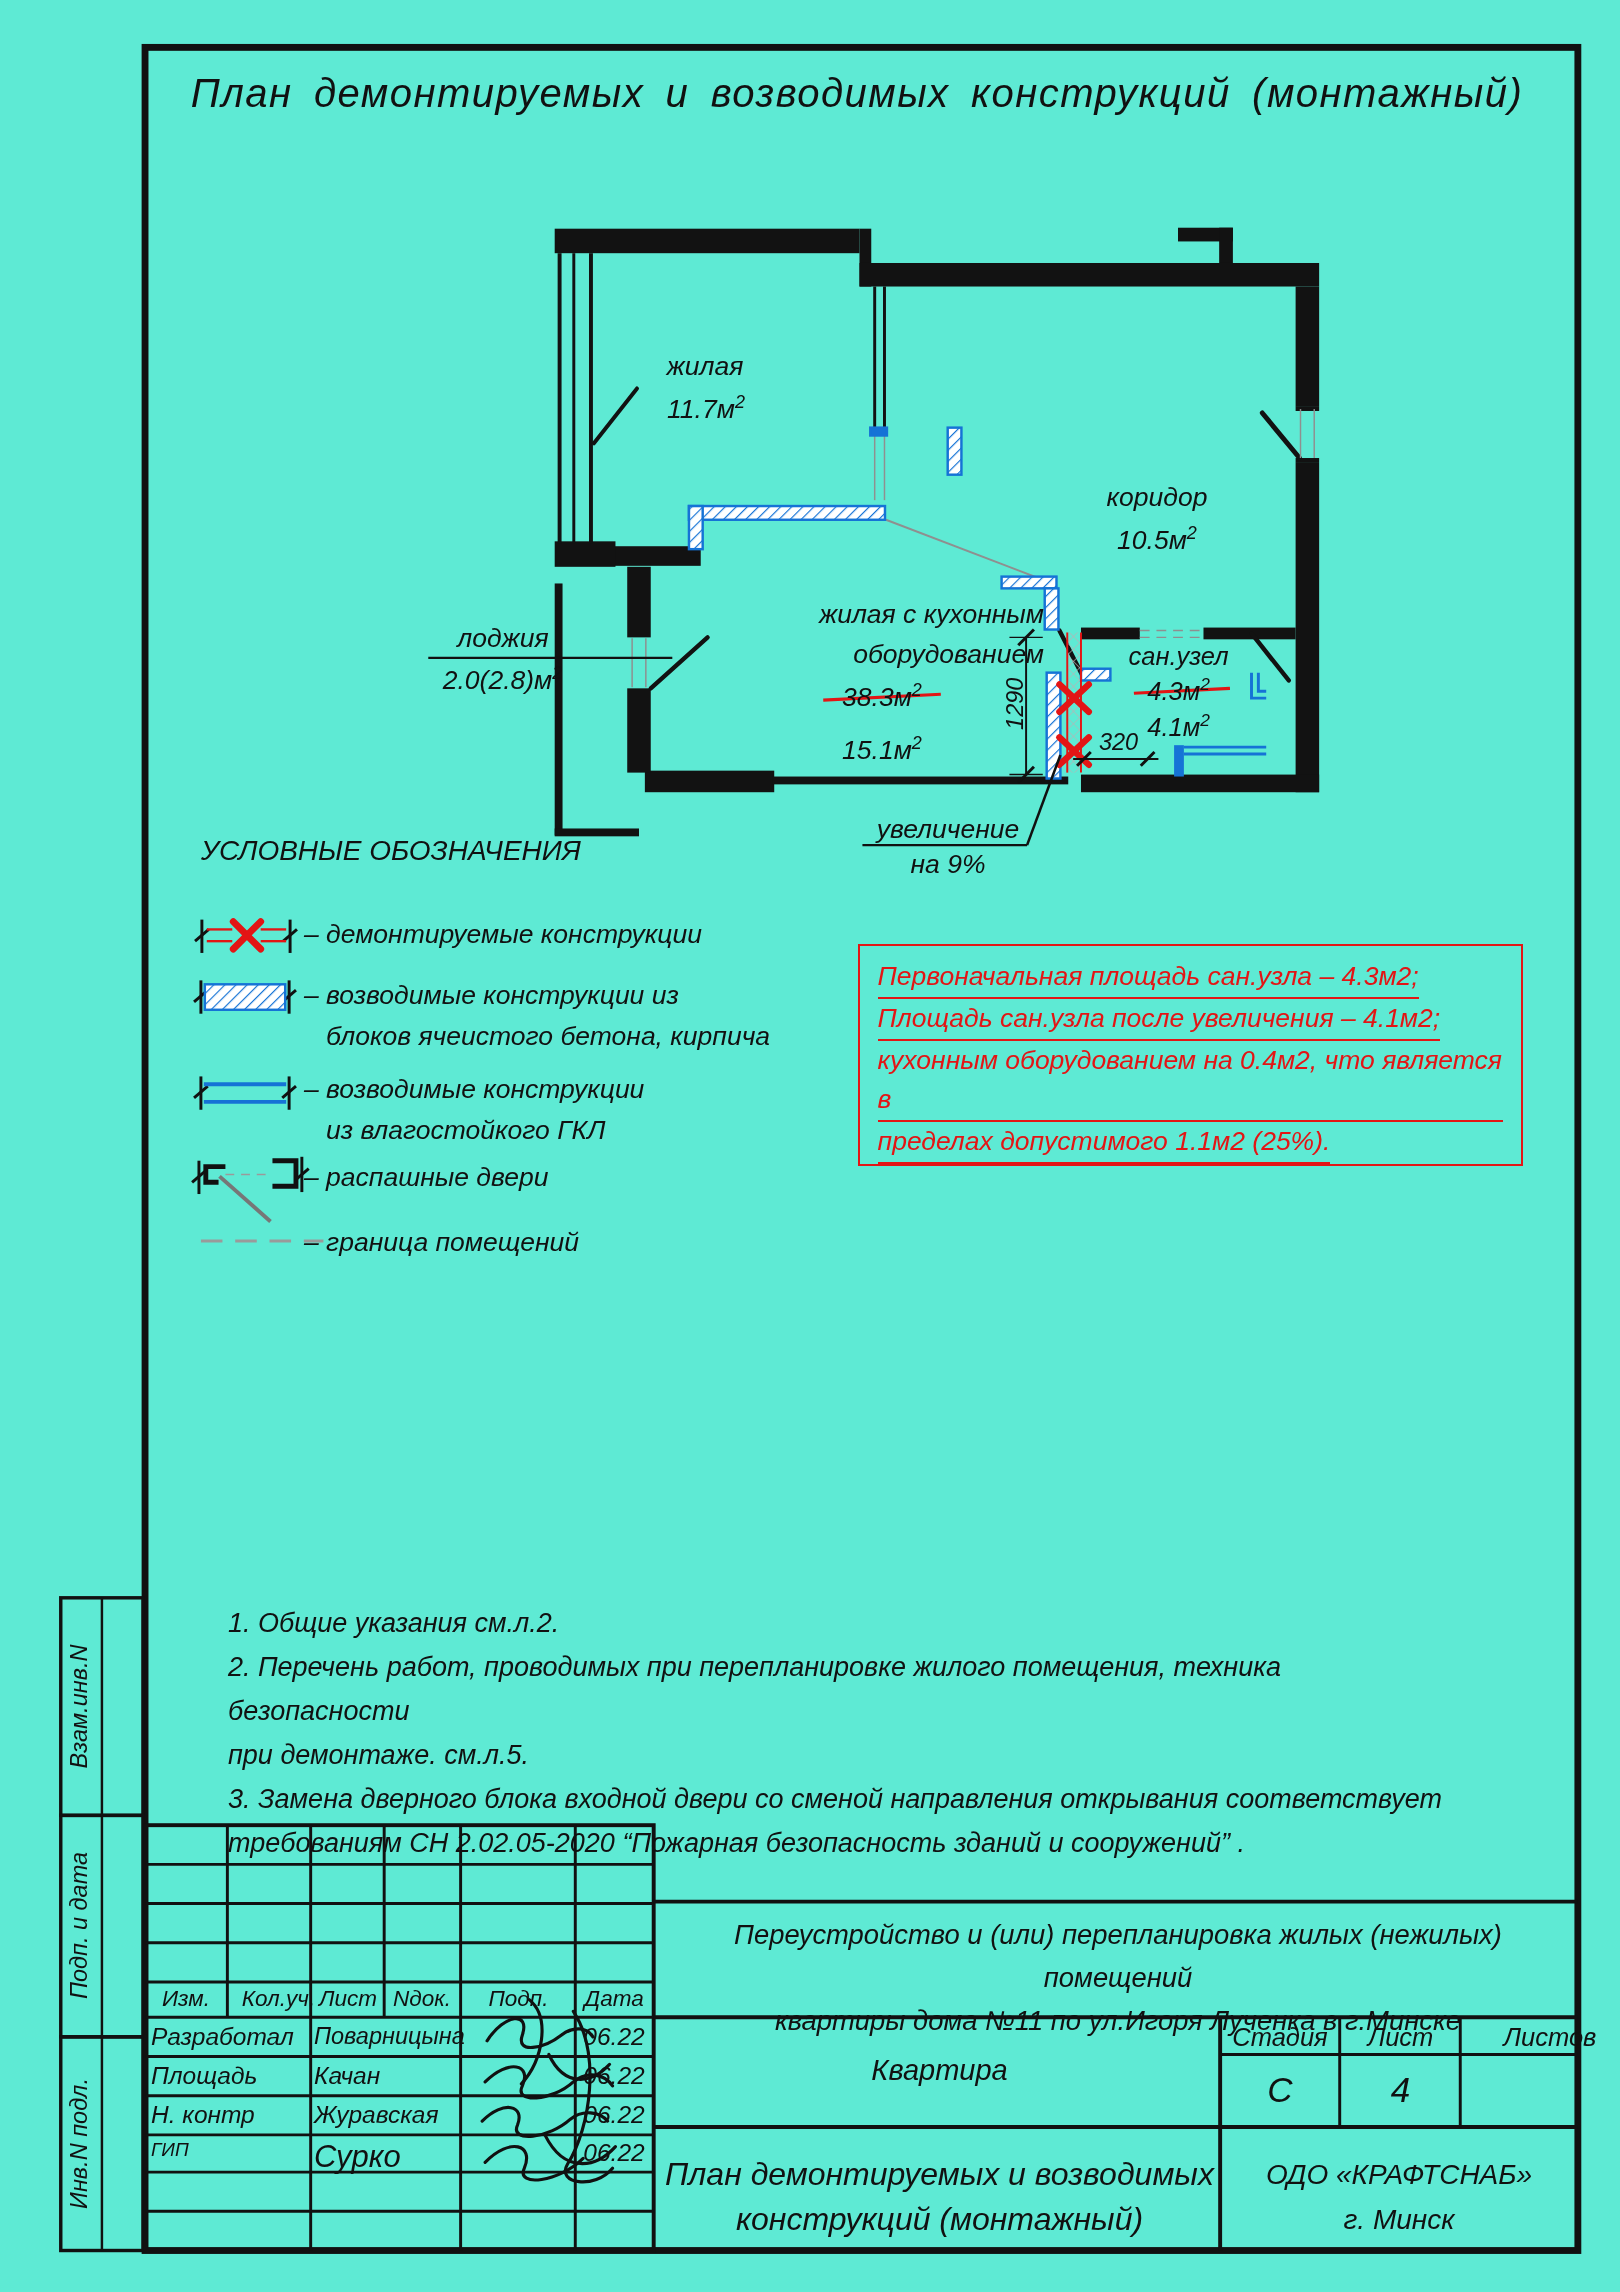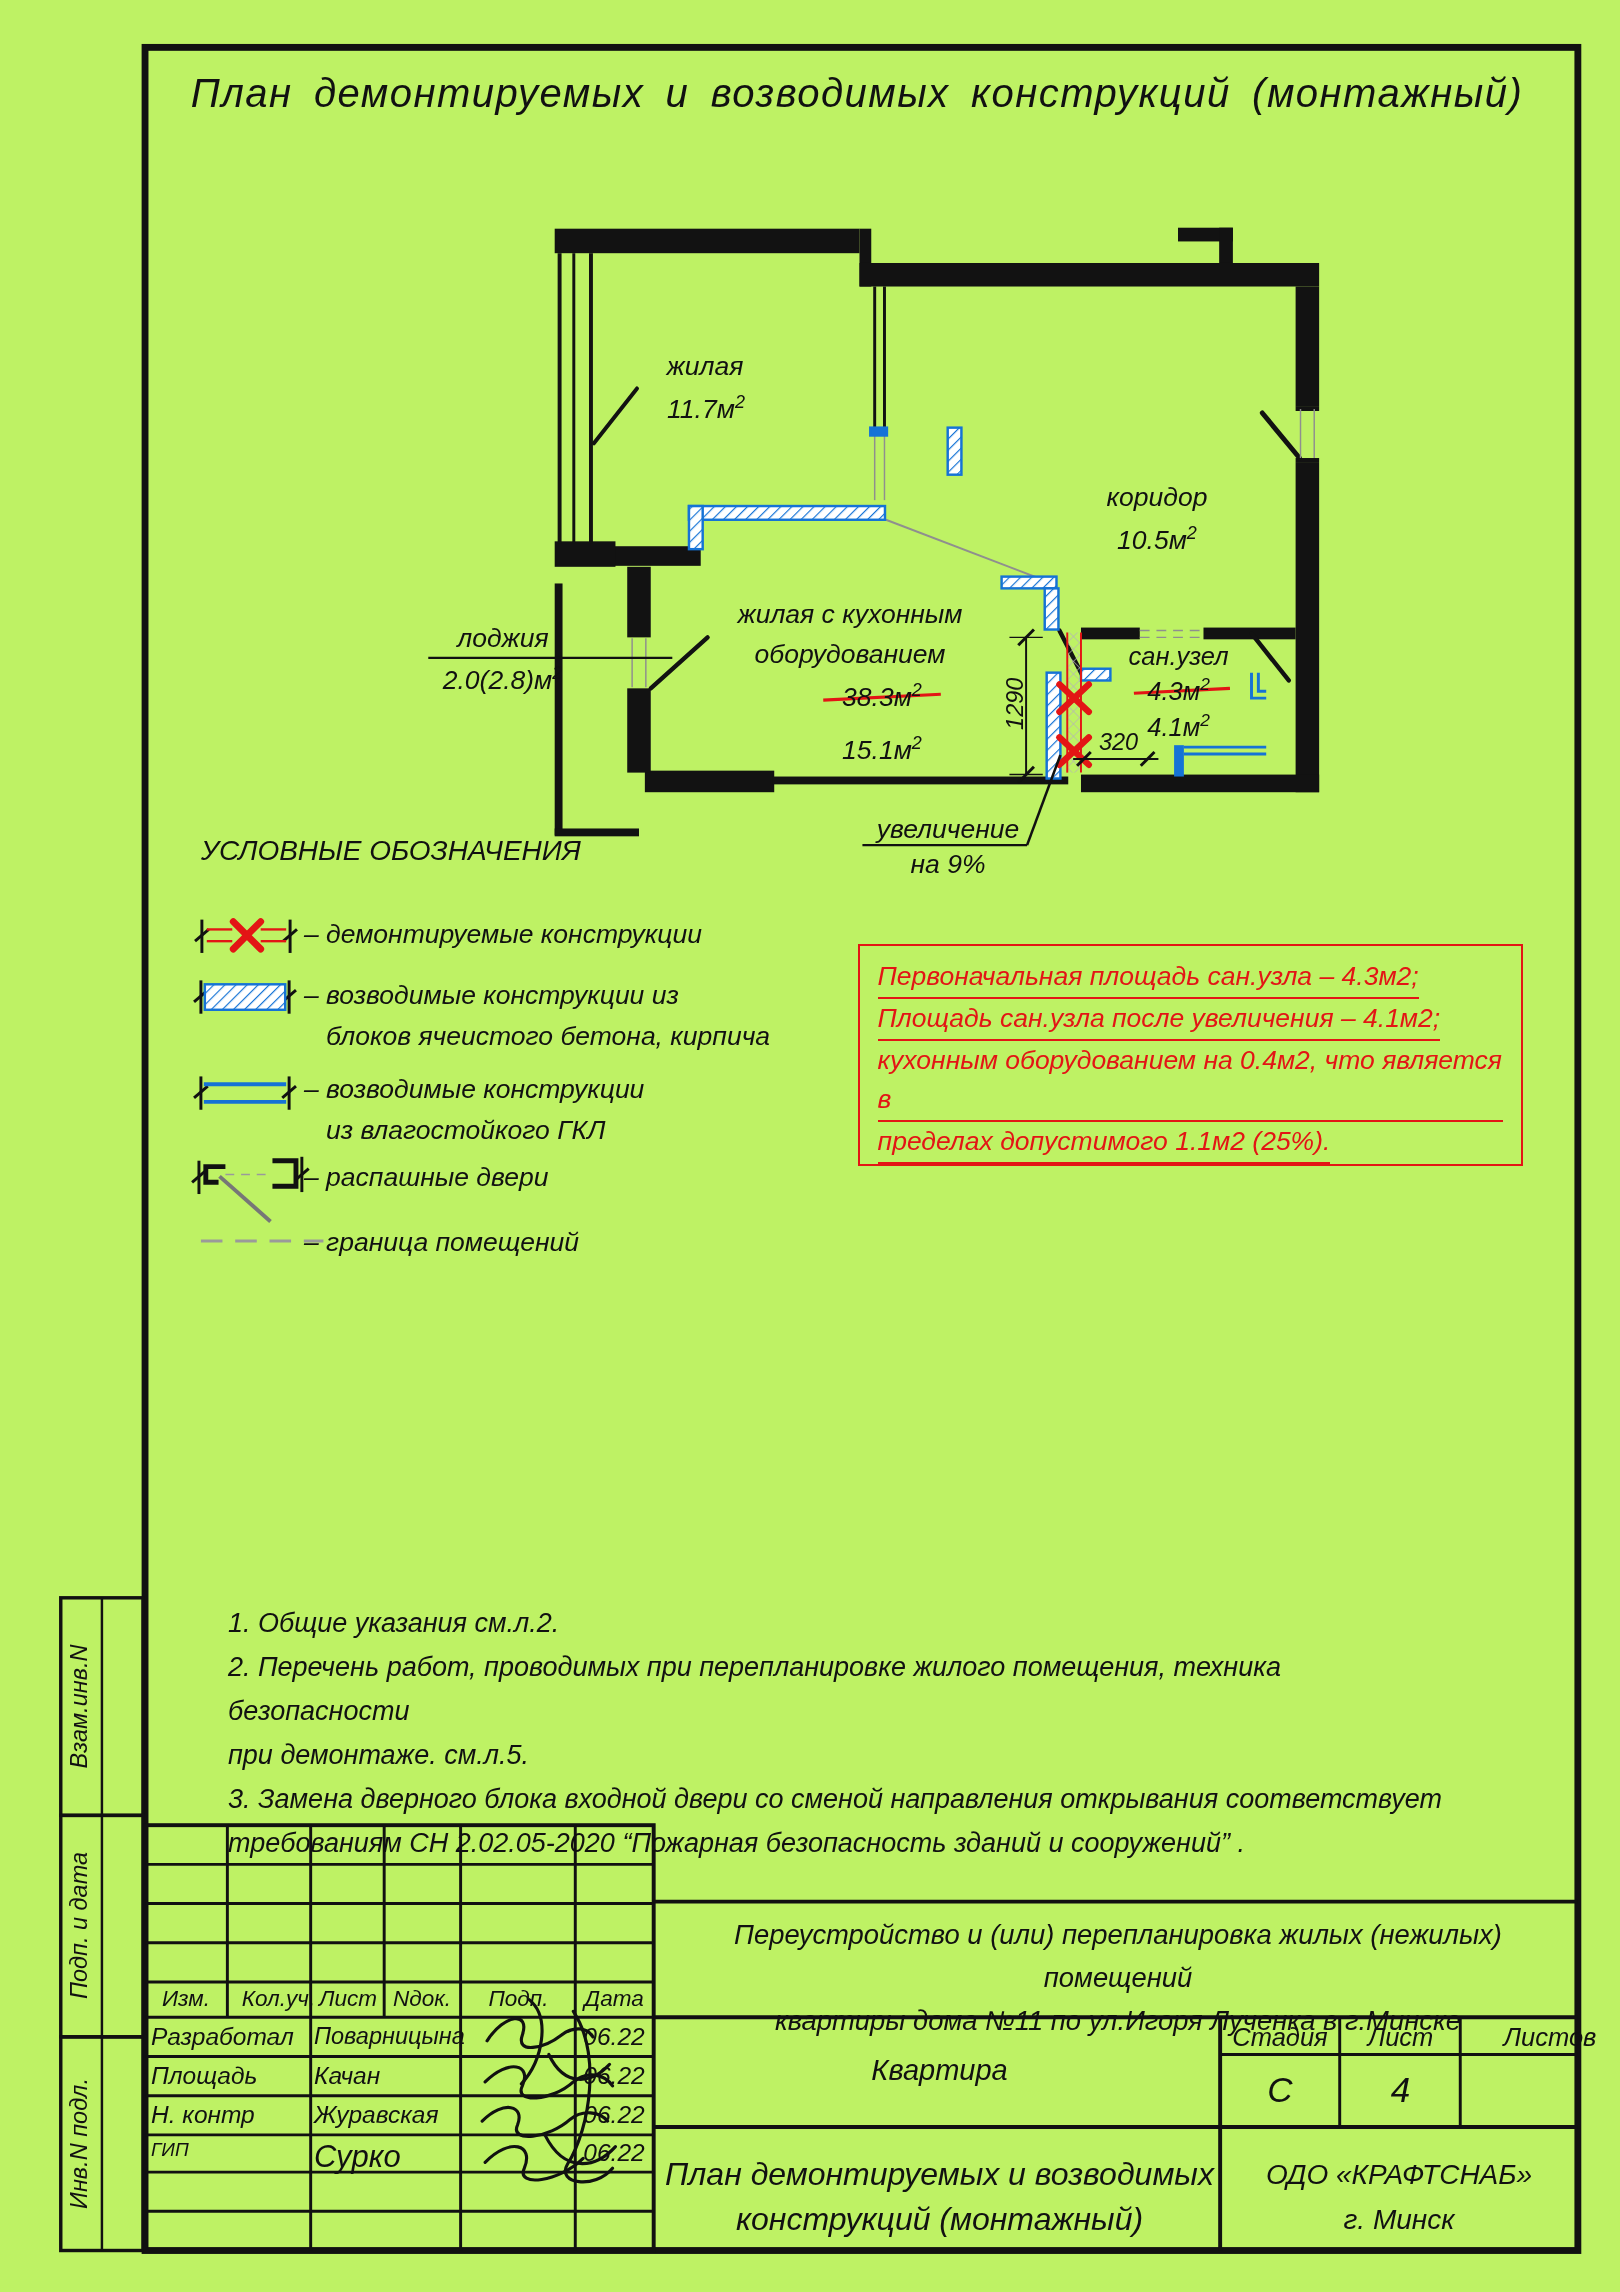--- a/index.html
+++ b/index.html
@@ -1,16 +1,16 @@
 <!DOCTYPE html>
 <html><head>
 <meta charset="utf-8">
 <style>
   html,body{margin:0;padding:0;background:#e8e8e8;}
-  #page{position:relative;width:1620px;height:2293px;background:#bef264;overflow:hidden;
+  #page{position:relative;width:1620px;height:2293px;background:#5eead4;overflow:hidden;
         font-family:"Liberation Sans",sans-serif;font-style:italic;color:#111;text-decoration:underline;}
   .t{position:absolute;white-space:nowrap;}
   .c{text-align:center;}
   sup{font-size:68%;}
   .u{border-bottom:2px solid #e31515;width:fit-content;padding-bottom:1px;}
   .rot{transform:rotate(-90deg);transform-origin:center;}
   svg{position:absolute;left:0;top:0;}
 </style>
 </head>
 <body>
@@ -232,21 +232,21 @@
   <div class="t c" style="left:617px;top:351px;width:176px;font-size:26.5px;">жилая</div>
   <div class="t c" style="left:613px;top:392px;width:186px;font-size:26.5px;">
     <span>11.7м</span><sup>2</sup>
   </div>
 
   <div class="t c" style="left:1049px;top:482px;width:216px;font-size:26.5px;">коридор</div>
   <div class="t c" style="left:1049px;top:523px;width:216px;font-size:26.5px;">
     <span>10.5м</span><sup>2</sup>
   </div>
 
-  <div class="t c" style="left:708px;top:594px;width:284px;font-size:26.5px;line-height:40px;">
+  <div class="t c" style="left:760px;top:594px;width:284px;font-size:26.5px;line-height:40px;text-align:right;">
     <div>жилая с кухонным</div>
     <div>оборудованием</div>
   </div>
   <div class="t c" style="left:774px;top:680px;width:216px;font-size:26.5px;">
     <span>38.3м</span><sup>2</sup>
   </div>
   <div class="t c" style="left:774px;top:733px;width:216px;font-size:26.5px;">
     <span>15.1м</span><sup>2</sup>
   </div>
 

